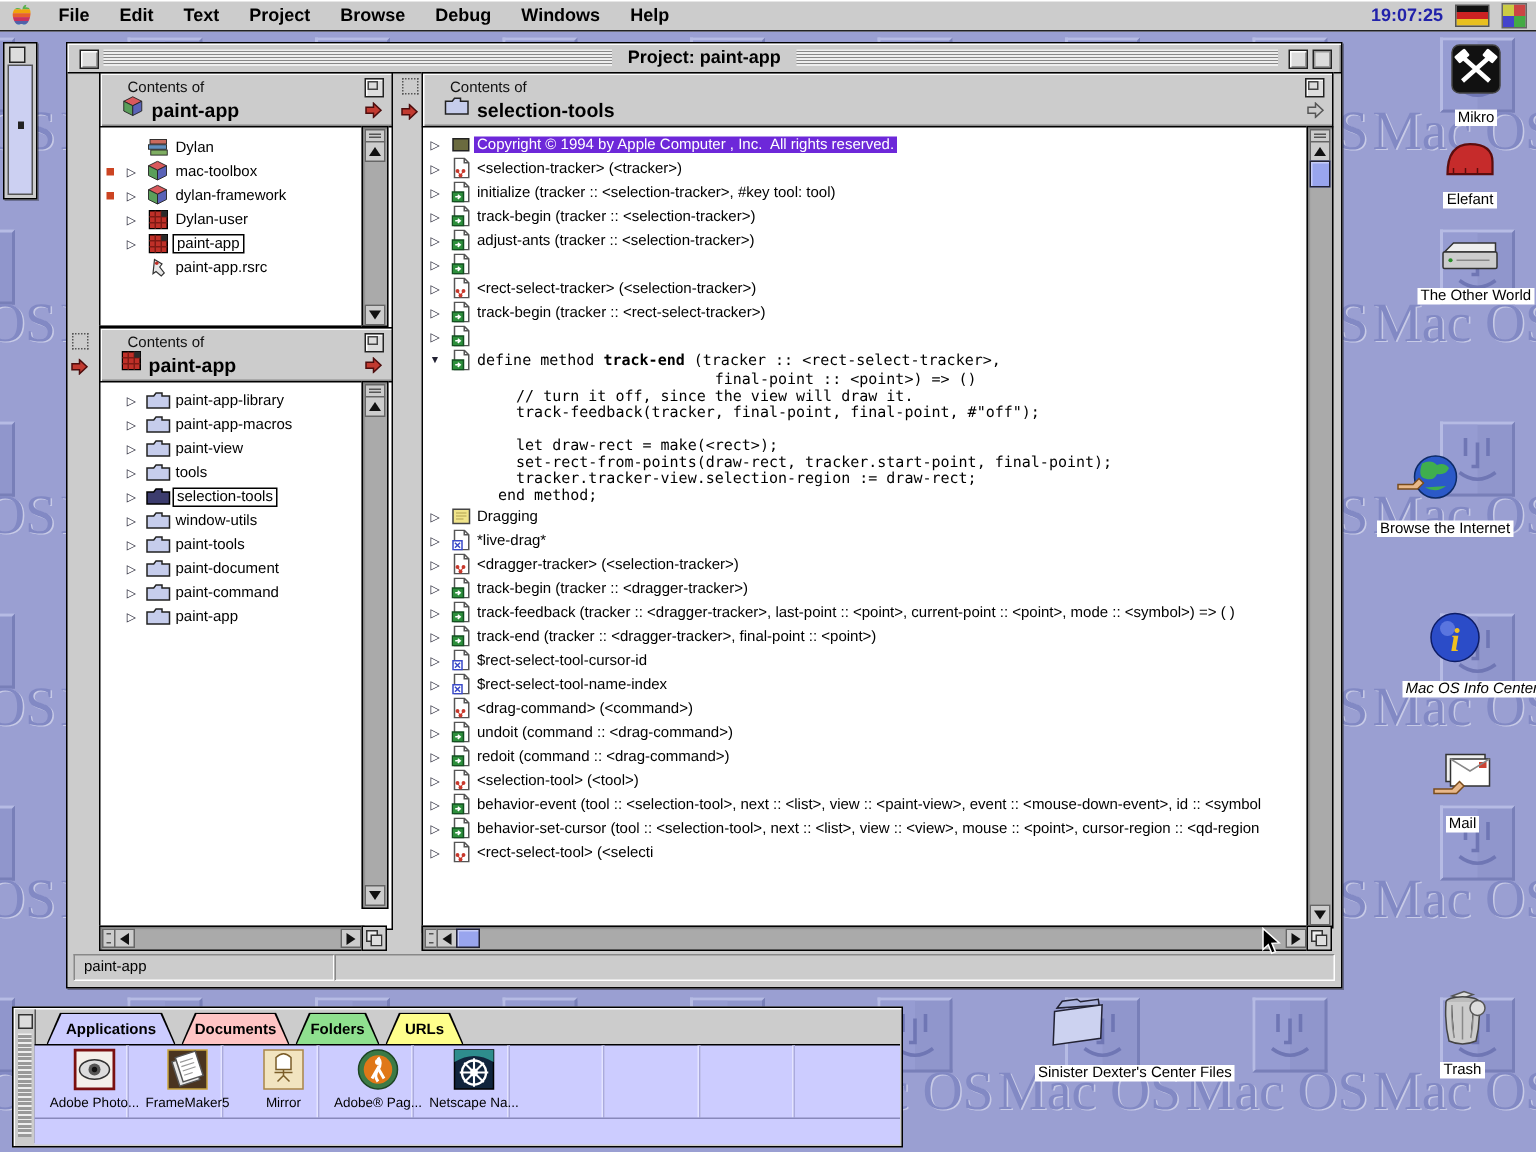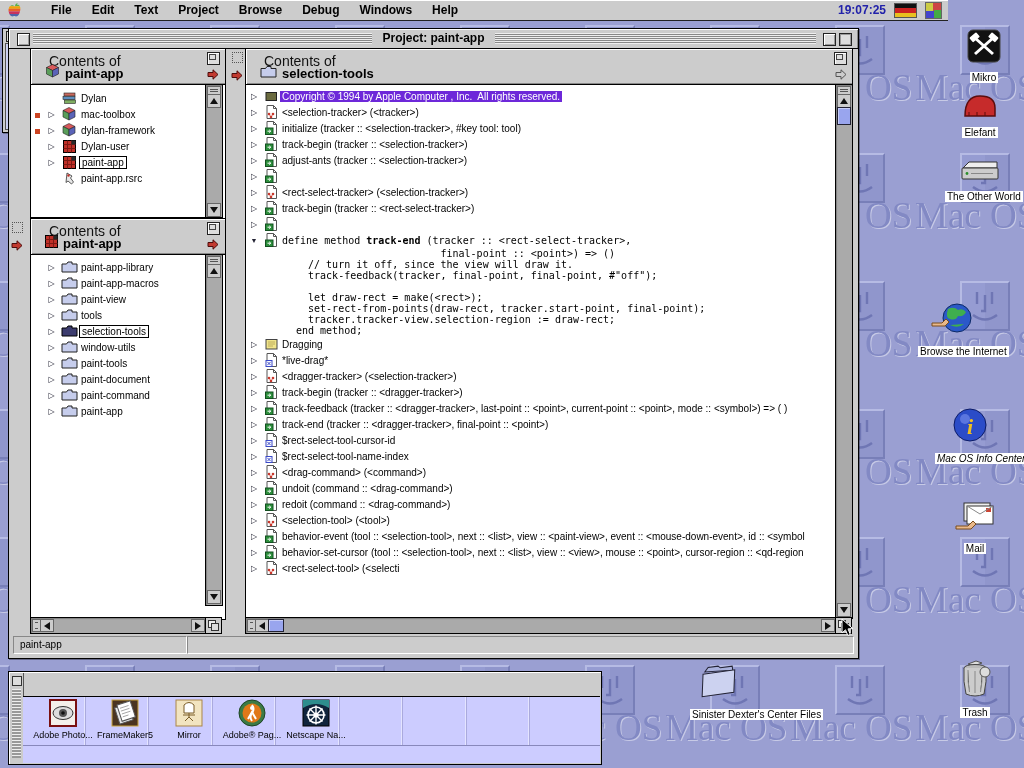--- a/index.html
+++ b/index.html
@@ -6,47 +6,47 @@
   body{width:1024px;height:768px;overflow:hidden;position:relative;
        font-family:"Liberation Sans",sans-serif;background:#9a9fd2;}
   
   #wallpaper{position:absolute;inset:0;z-index:0;overflow:hidden;}
   .wp-text{position:absolute;font-family:"Liberation Serif",serif;font-size:37px;
            color:#8289c4;text-shadow:1px 1px 0 rgba(255,255,255,.45);white-space:nowrap;}
   .wp-face{position:absolute;width:46px;height:46px;background:#9096cc;
            border-top:2px solid #b6bbe4;border-left:2px solid #b6bbe4;
            border-right:2px solid #787fb8;border-bottom:2px solid #787fb8;}
   
-  #menubar{position:absolute;left:0;top:0;width:948px;height:20px;background:#ccc;
+  #menubar{position:absolute;left:0;top:0;width:1024px;height:20px;background:#ccc;
            border-bottom:1px solid #222;box-shadow:inset 0 1px 0 #fff;z-index:50;
-           display:flex;align-items:center;font-size:12px;font-weight:bold;color:#000;gap:12px;}
+           display:flex;align-items:center;font-size:12px;font-weight:bold;color:#000;}
   .menu-item{padding:0 10px;height:20px;line-height:20px;}
   #menu-right{margin-left:auto;display:flex;align-items:center;gap:8px;padding-right:6px;}
   #clock{color:#2222aa;font-size:12px;font-weight:bold;}
   .flag{width:21px;height:13px;display:inline-block;border:1px solid #555;
         background:linear-gradient(#111 0 33%,#cc2222 33% 66%,#e8c020 66% 100%);}
   .appmenu-icon{width:15px;height:15px;border:1px solid #666;display:inline-block;
         background:conic-gradient(#c44 0 25%,#4a4 25% 50%,#44c 50% 75%,#cc4 75%);}
   
   .macwin{position:absolute;background:#ccc;border:1px solid #000;
-          box-shadow:1px 1px 0 rgba(0,0,0,.35);z-index:10;}
+          box-shadow:1px 1px 0 rgba(0,0,0,.35);z-index:10;margin-left:36px;}
   .titlebar{height:19px;border-bottom:1px solid #000;position:relative;background:#ccc;
             box-shadow:inset 1px 1px 0 #fff,inset -1px 0 0 #888;}
   .tb-stripes{position:absolute;left:24px;right:42px;top:4px;bottom:4px;
       background:repeating-linear-gradient(to bottom,#eee 0 1px,#888 1px 2px);}
   .tb-title{position:absolute;left:0;right:0;top:0;height:19px;text-align:center;
             font-size:12px;font-weight:bold;line-height:19px;}
   .tb-title span{background:#ccc;padding:0 10px;}
   .tb-box{position:absolute;top:4px;width:11px;height:11px;background:#ddd;border:1px solid #222;
           box-shadow:inset 1px 1px 0 #fff,inset -1px -1px 0 #999;}
   
   .pane{position:absolute;background:#fff;border:1px solid #000;}
   .phead{position:absolute;background:#ccc;box-shadow:inset 1px 1px 0 #fff,inset 0 -1px 0 #888;
          border:1px solid #000;}
-  .phead .small{position:absolute;left:18px;top:4px;font-size:14px;color:#111;}
+  .phead .small{position:absolute;left:18px;top:4px;font-size:10px;color:#111;}
   .phead .trow{position:absolute;left:14px;top:15px;display:flex;align-items:center;gap:5px;}
   .phead .ptitle{font-size:13px;font-weight:bold;}
   .widget-box{position:absolute;width:11px;height:11px;border:1px solid #222;background:#ddd;
               box-shadow:inset 1px 1px 0 #fff;}
   .widget-box::after{content:"";position:absolute;left:1px;top:1px;width:5px;height:4px;border:1px solid #444;}
   .dotted-box{position:absolute;width:9px;height:9px;border:1px dotted #555;background:#ccc;}
   
   .sb{position:absolute;background:#aaa;border:1px solid #000;
       box-shadow:inset 1px 1px 1px rgba(0,0,0,.25);}
   .sb-btn{position:absolute;background:#ccc;border:1px solid #666;display:flex;
@@ -936,20 +936,46 @@
     <span class="sfield" style="width:160px;">paint-app</span>
     <span class="sfield" style="flex:1;"></span>
   </div>
 </div>
 
 <div id="launcher">
   <div id="l-grip">
     <span class="gbox"></span>
     <span class="ribs"></span>
   </div>
+  <div id="l-tabs">
+      <div class="tab" style="width: 86px; z-index: 3;">
+        <div class="t-outer"></div>
+        <div class="t-inner" style="background: rgb(204, 204, 255);">
+          <span>Applications</span>
+        </div>
+      </div>
+      <div class="tab" style="width: 72px;">
+        <div class="t-outer"></div>
+        <div class="t-inner" style="background: rgb(255, 196, 196);">
+          <span>Documents</span>
+        </div>
+      </div>
+      <div class="tab" style="width: 56px;">
+        <div class="t-outer"></div>
+        <div class="t-inner" style="background: rgb(143, 224, 143);">
+          <span>Folders</span>
+        </div>
+      </div>
+      <div class="tab" style="width: 52px;">
+        <div class="t-outer"></div>
+        <div class="t-inner" style="background: rgb(255, 255, 140);">
+          <span>URLs</span>
+        </div>
+      </div>
+    </div>
   <div id="l-content">
       <span class="l-div" style="left: 61px;"></span>
       <span class="l-div" style="left: 124px;"></span>
       <span class="l-div" style="left: 188px;"></span>
       <span class="l-div" style="left: 251px;"></span>
       <span class="l-div" style="left: 315px;"></span>
       <span class="l-div" style="left: 378px;"></span>
       <span class="l-div" style="left: 442px;"></span>
       <span class="l-div" style="left: 505px;"></span>
       <div class="l-item" style="left: 0px;"><span><svg width="28" height="28" viewBox="0 0 28 28">

